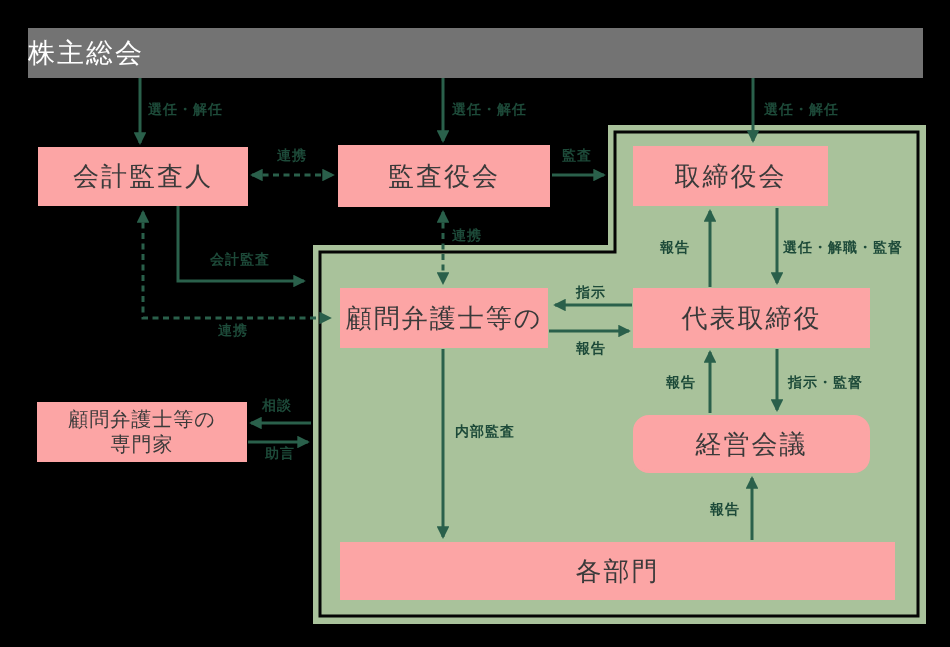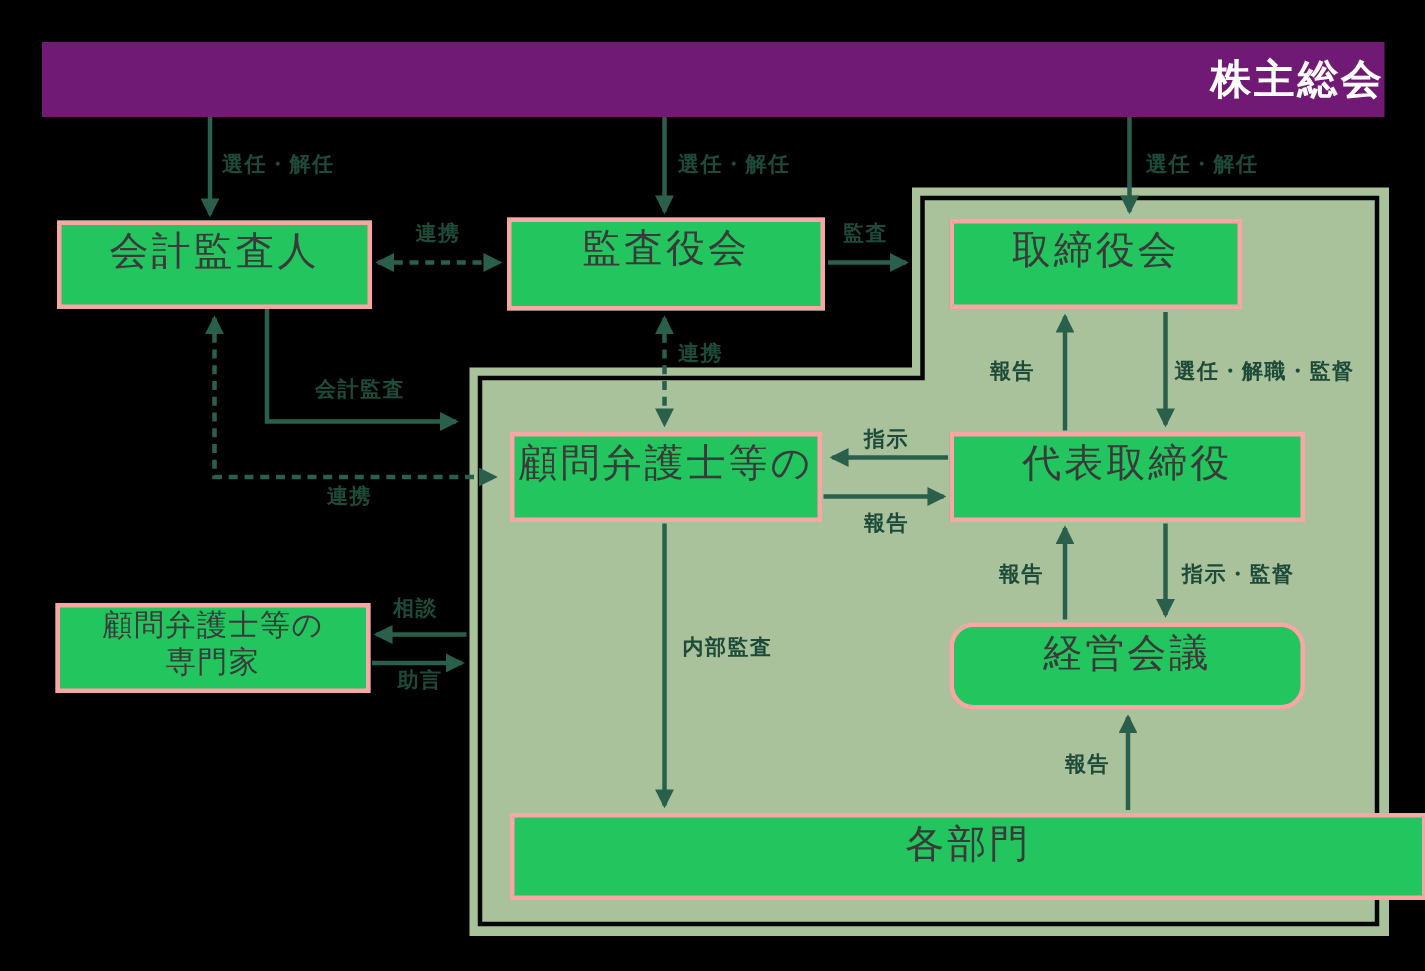--- a/index.html
+++ b/index.html
@@ -4,42 +4,42 @@
 <style>
   html,body{margin:0;padding:0;background:#000;}
   .stage{
     position:relative;width:950px;height:647px;background:#000;overflow:hidden;
     font-family:"Liberation Sans","DejaVu Sans",sans-serif;
   }
   .layer{position:absolute;left:0;top:0;width:950px;height:647px;}
   svg.layer{z-index:1;}
   .banner{
     position:absolute;left:28px;top:28px;width:895px;height:50px;
-    background:#701a75;color:#ffffff;font-size:27px;font-weight:bold;
-    display:flex;align-items:center;justify-content:flex-end;z-index:2;letter-spacing:2px;
+    background:#737373;color:#ffffff;font-size:27px;font-weight:normal;
+    display:flex;align-items:center;justify-content:flex-start;z-index:2;letter-spacing:2px;
   }
   .node{
-    position:absolute;background:#22c55e;border:3px solid #fca5a5;
-    display:flex;flex-direction:column;align-items:center;
+    position:absolute;background:#fca5a5;border:3px solid #fca5a5;
+    display:flex;flex-direction:column;align-items:center;justify-content:center;
     color:#3a3a3a;font-size:26px;z-index:3;box-sizing:border-box;letter-spacing:2px;
     font-weight:normal;
   }
   .node.small{font-size:20px;line-height:25px;letter-spacing:1px;}
   .elabel{
     position:absolute;color:#1d4a39;font-size:14px;font-weight:bold;z-index:4;
     white-space:nowrap;letter-spacing:1px;
   }
   .k-kaikei{left:38px;top:147px;width:210px;height:59px;}
   .k-kansayaku{left:338px;top:145px;width:212px;height:62px;}
   .k-torishimari{left:633px;top:146px;width:195px;height:60px;}
   .k-naibu{left:340px;top:288px;width:208px;height:60px;}
   .k-daihyo{left:633px;top:288px;width:237px;height:60px;}
   .k-keiei{left:633px;top:415px;width:237px;height:58px;border-radius:16px;}
   .k-komon{left:37px;top:402px;width:210px;height:60px;}
-  .k-kakubumon{left:340px;top:542px;width:611px;height:58px;}
+  .k-kakubumon{left:340px;top:542px;width:555px;height:58px;}
 </style>
 </head>
 <body>
 
 <div class="stage">
 
   <svg class="layer" width="950" height="647" viewBox="0 0 950 647">
     <defs>
       <marker id="ah" viewBox="0 0 10 10" refX="8.5" refY="5" markerWidth="4.2" markerHeight="4.2" orient="auto-start-reverse" markerUnits="strokeWidth">
         <path d="M0,0 L10,5 L0,10 Z" fill="#2a604b"></path>

